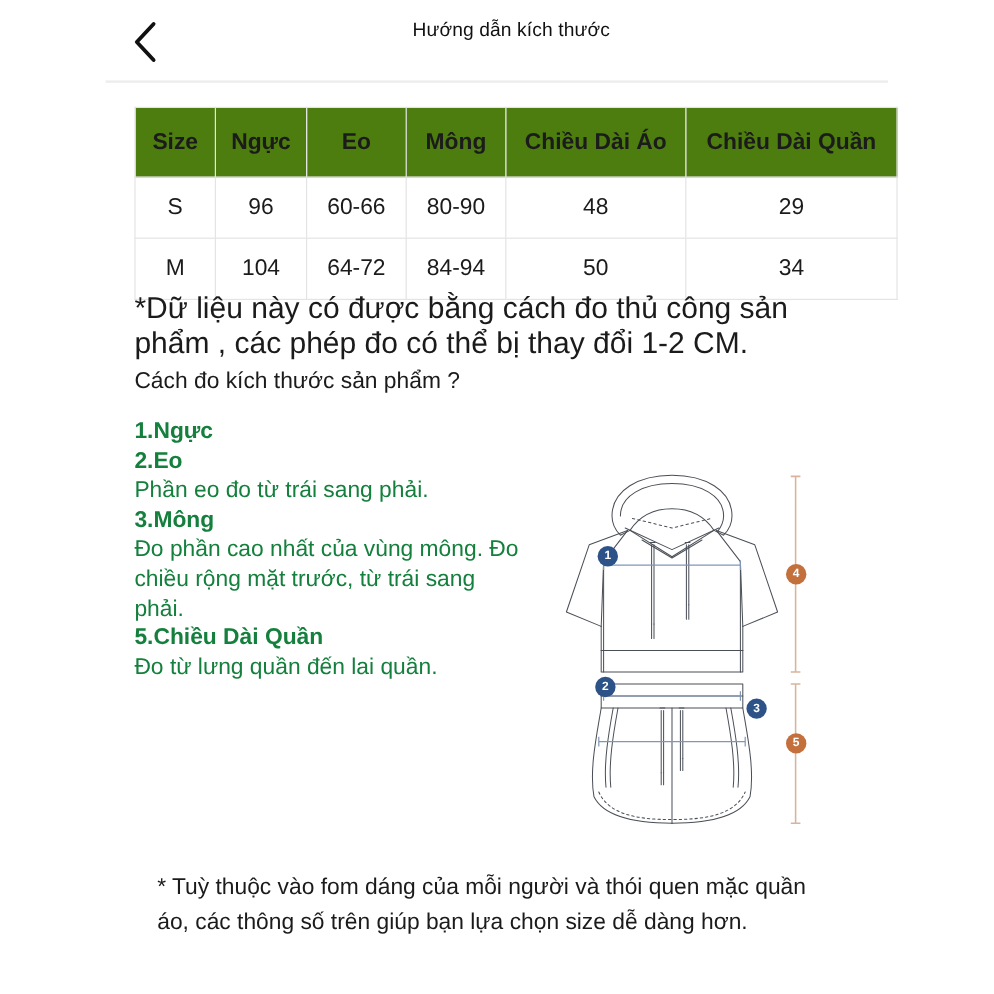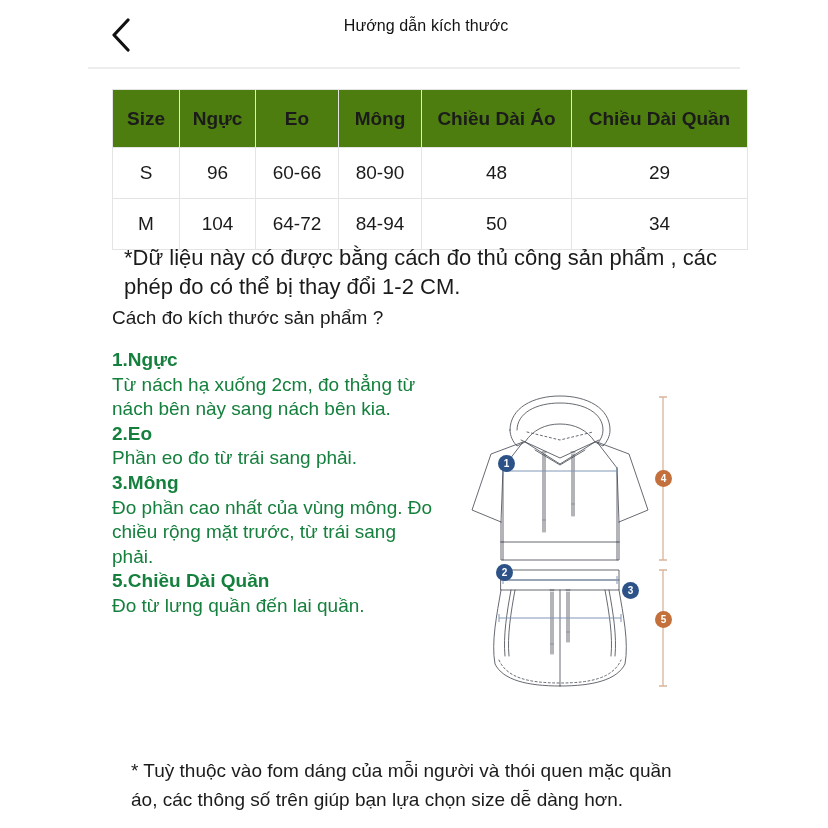--- a/index.html
+++ b/index.html
@@ -80,24 +80,23 @@
   .col-eo    { width: 78px; }
   .col-mong  { width: 78px; }
   .col-cda   { width: 145px; }
   .col-cdq   { width: 171px; }
 
   
   .note-text {
     position: absolute;
     left: 112px; top: 243px;
     width: 610px;
-    font-size: 22px;
+    font-size: 25px;
     line-height: 29px;
     color: #1b1b1b;
-    margin-left: 12px;
   }
   .howto-q {
     position: absolute;
     left: 112px; top: 307px;
     font-size: 19px;
     color: #1b1b1b;
   }
 
   .steps {
     position: absolute;
@@ -114,21 +113,20 @@
     font-weight: 400;
   }
 
   .footer-text {
     position: absolute;
     left: 131px; top: 725px;
     width: 570px;
     font-size: 19px;
     line-height: 29px;
     color: #1b1b1b;
-    margin-top: 31px;
   }
 
   
   .illustration {
     position: absolute;
     left: 455px; top: 392px;
     width: 245px; height: 300px;
   }
   .illustration svg { display: block; }
 
@@ -192,21 +190,20 @@
     </tr>
   </tbody>
 </table>
 
 <div class="note-text">*Dữ liệu này có được bằng cách đo thủ công sản phẩm , các phép đo có thể bị thay đổi 1-2 CM.</div>
 <div class="howto-q">Cách đo kích thước sản phẩm ?</div>
 
 <div class="steps">
   <div>
     <div class="step-title">1.Ngực</div>
-    <div class="step-desc">Từ nách hạ xuống 2cm, đo thẳng từ nách bên này sang nách bên kia.</div>
   </div>
   <div>
     <div class="step-title">2.Eo</div>
     <div class="step-desc">Phần eo đo từ trái sang phải.</div>
   </div>
   <div>
     <div class="step-title">3.Mông</div>
     <div class="step-desc">Đo phần cao nhất của vùng mông. Đo chiều rộng mặt trước, từ trái sang phải.</div>
   </div>
   <div>

